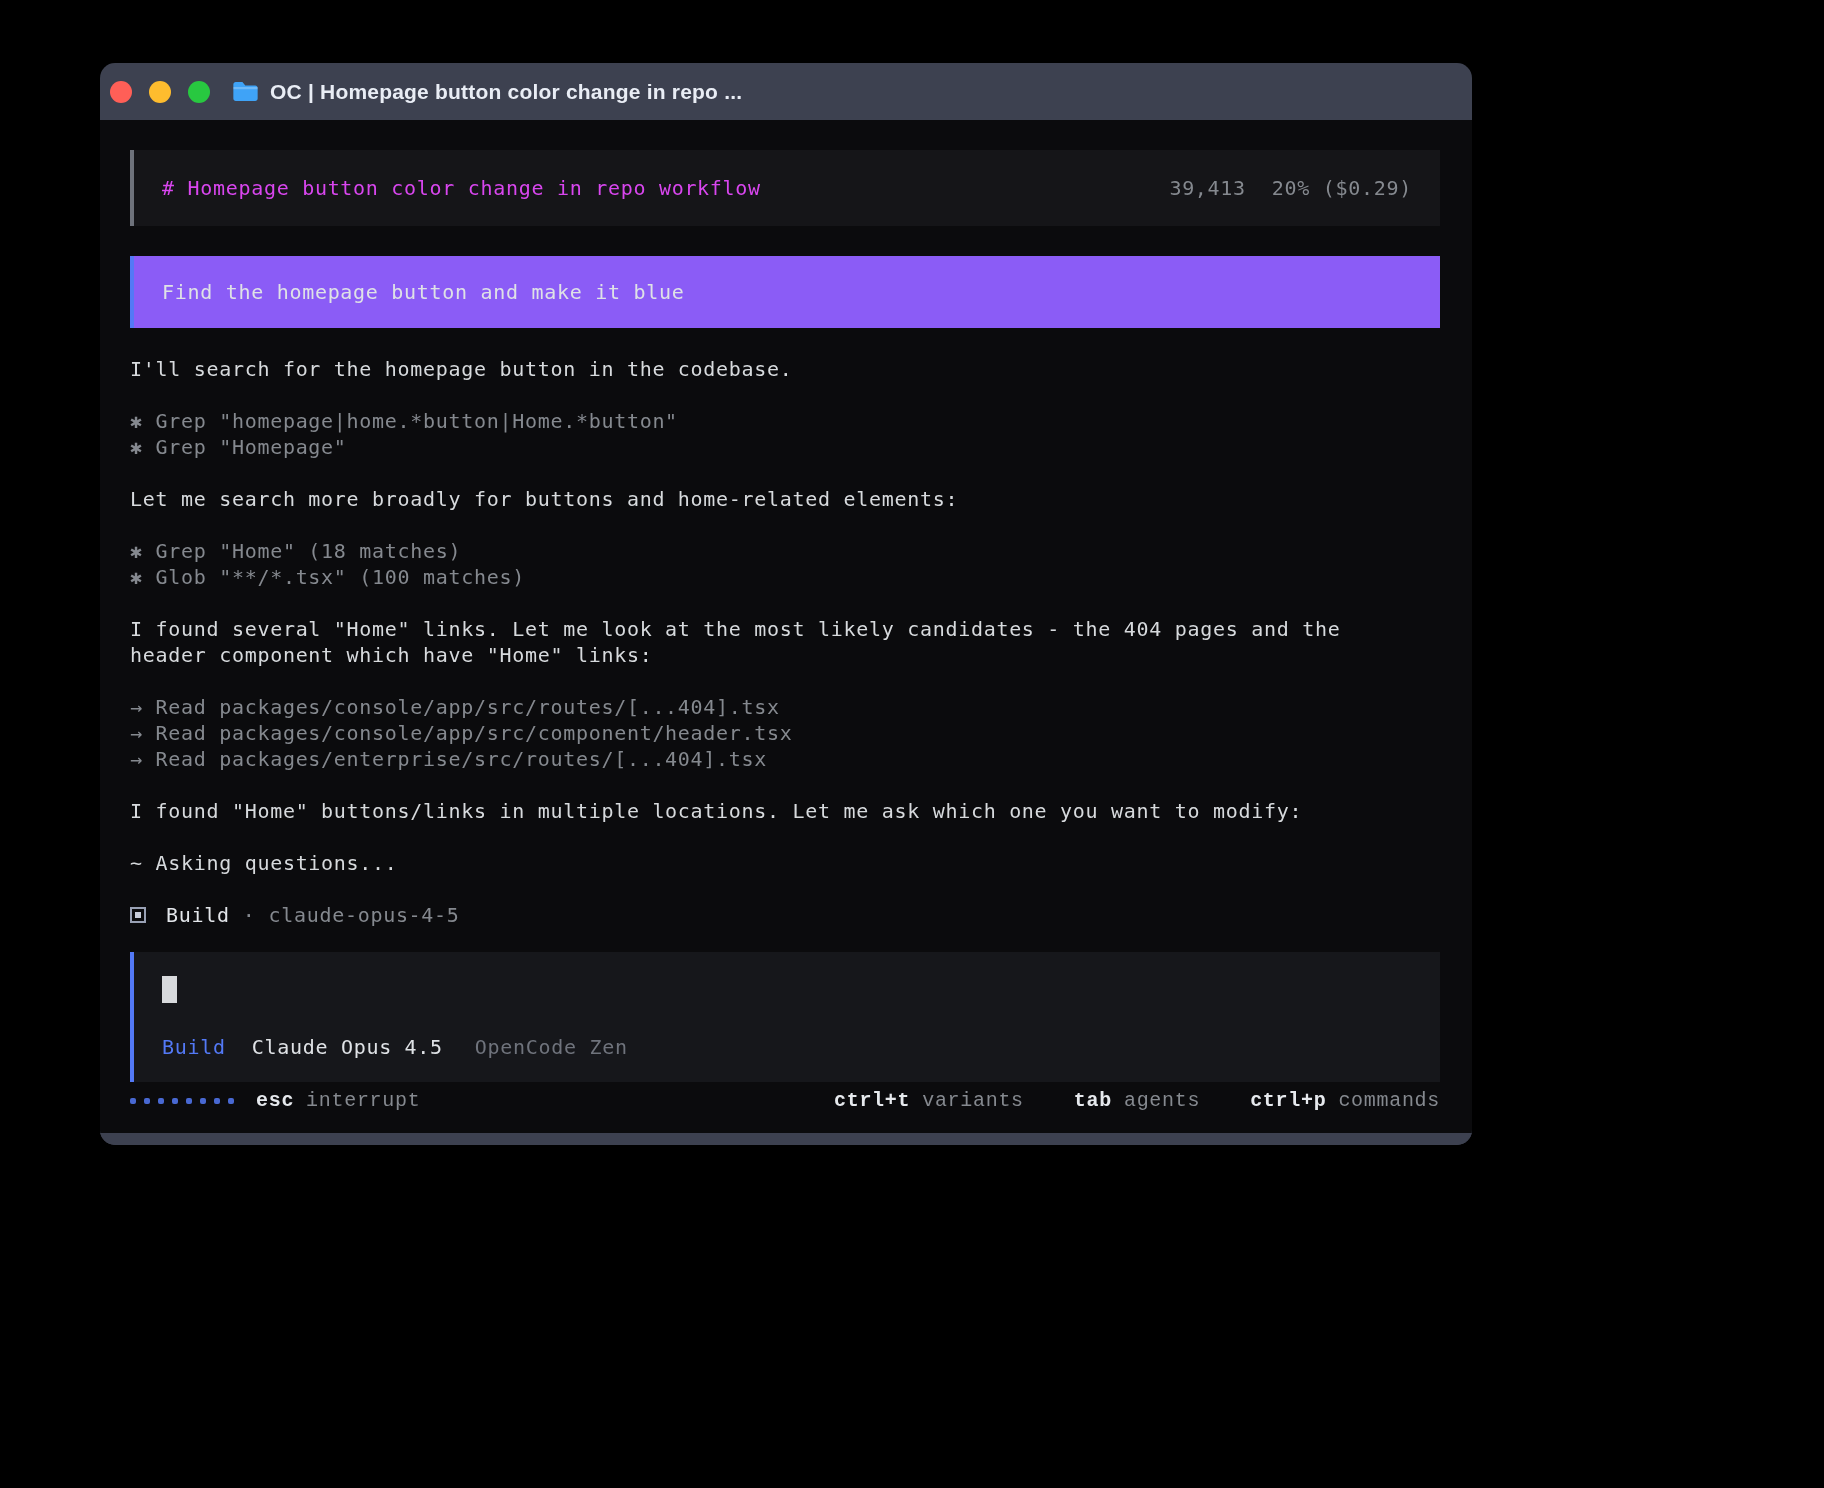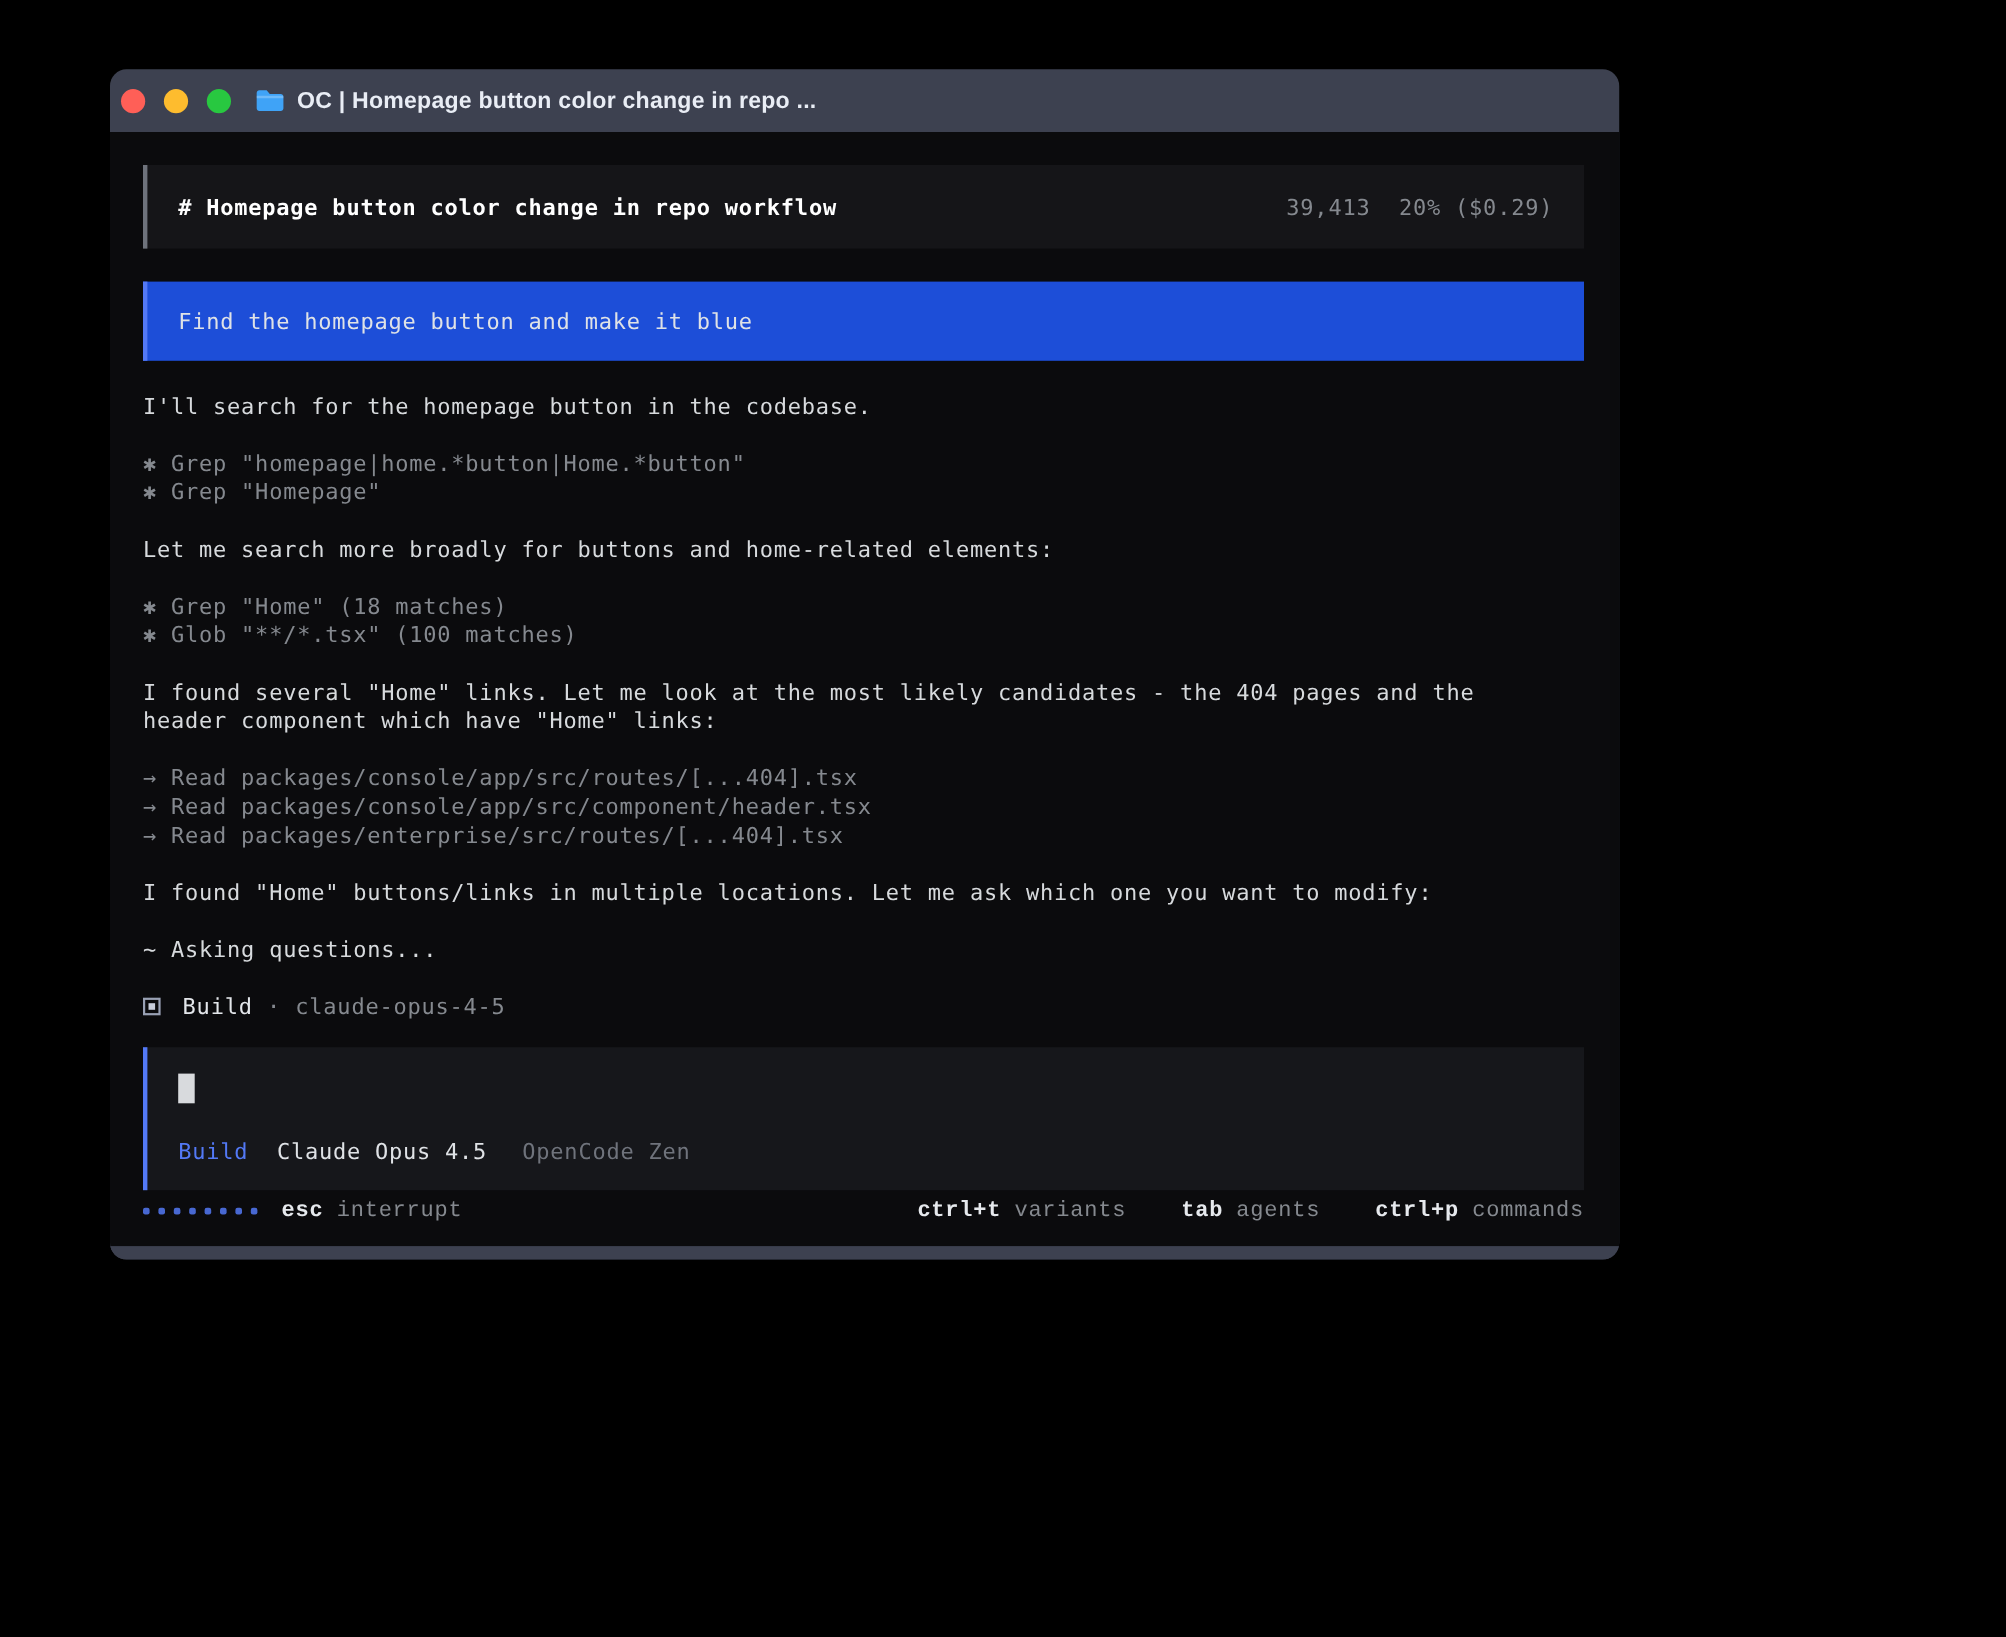--- a/index.html
+++ b/index.html
@@ -31,25 +31,25 @@
     flex:1 1 auto; background:#0b0b0d; padding:30px 32px 0 30px;
     display:flex; flex-direction:column; overflow:hidden;
     font-size:20px; letter-spacing:.7px; color:var(--text-primary,#d7dadd);
   }
 
   .header-block {
     background:#151518; border-left:4px solid #6e727b;
     height:76px; flex:0 0 76px; padding:0 28px;
     display:flex; align-items:center; justify-content:space-between;
   }
-  .header-title { font-weight:bold; color:#ffffff; }
+  .header-title { font-weight:normal; color:#d946ef; }
   .header-meta { color:var(--text-muted,#85898f); display:flex; gap:26px; }
 
   .user-block {
-    margin-top:30px; background:#1d4ed8; border-left:4px solid var(--accent,#5379f6);
+    margin-top:30px; background:#8b5cf6; border-left:4px solid var(--accent,#5379f6);
     height:72px; flex:0 0 72px; padding:0 28px; display:flex; align-items:center;
     color:#dfe2e6;
   }
 
   .transcript { margin-top:28px; line-height:26px; max-width:1290px; }
   .transcript .line.text { color:var(--text-primary,#d7dadd); }
   .transcript .line.tool { color:var(--text-muted,#85898f); }
   .transcript .t-gap { height:26px; }
 
   .agent-row { margin-top:26px; display:flex; align-items:center; line-height:26px; }

